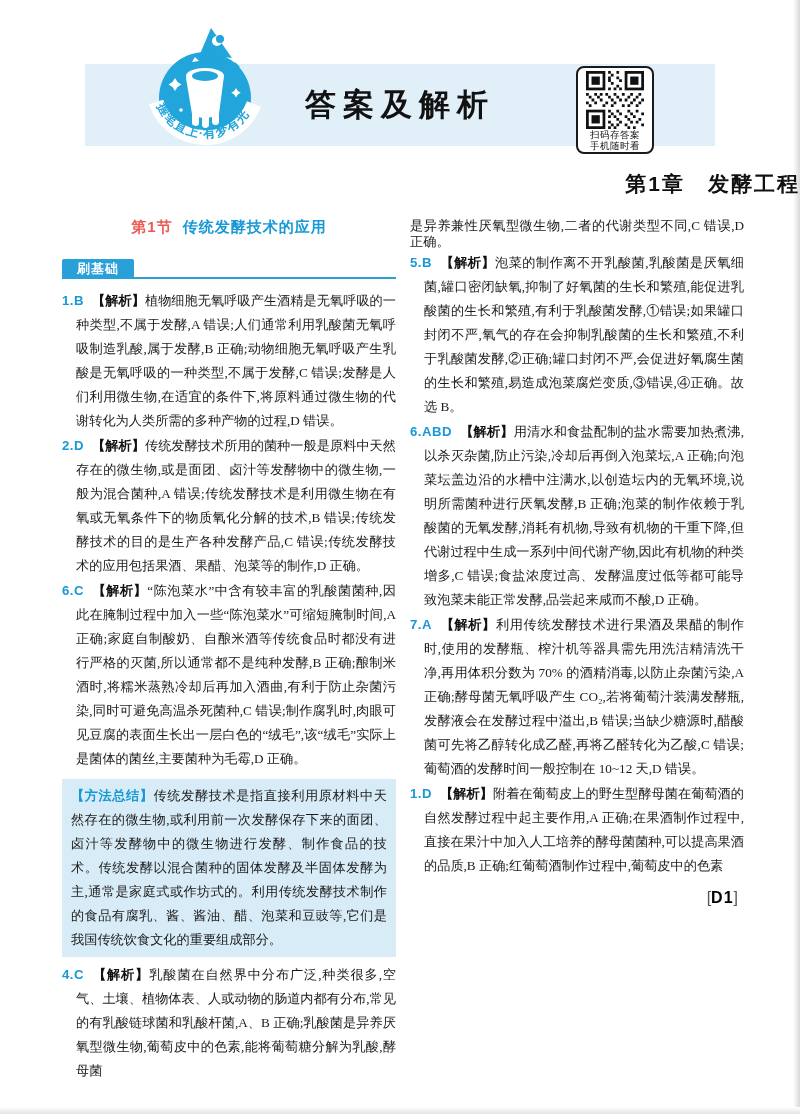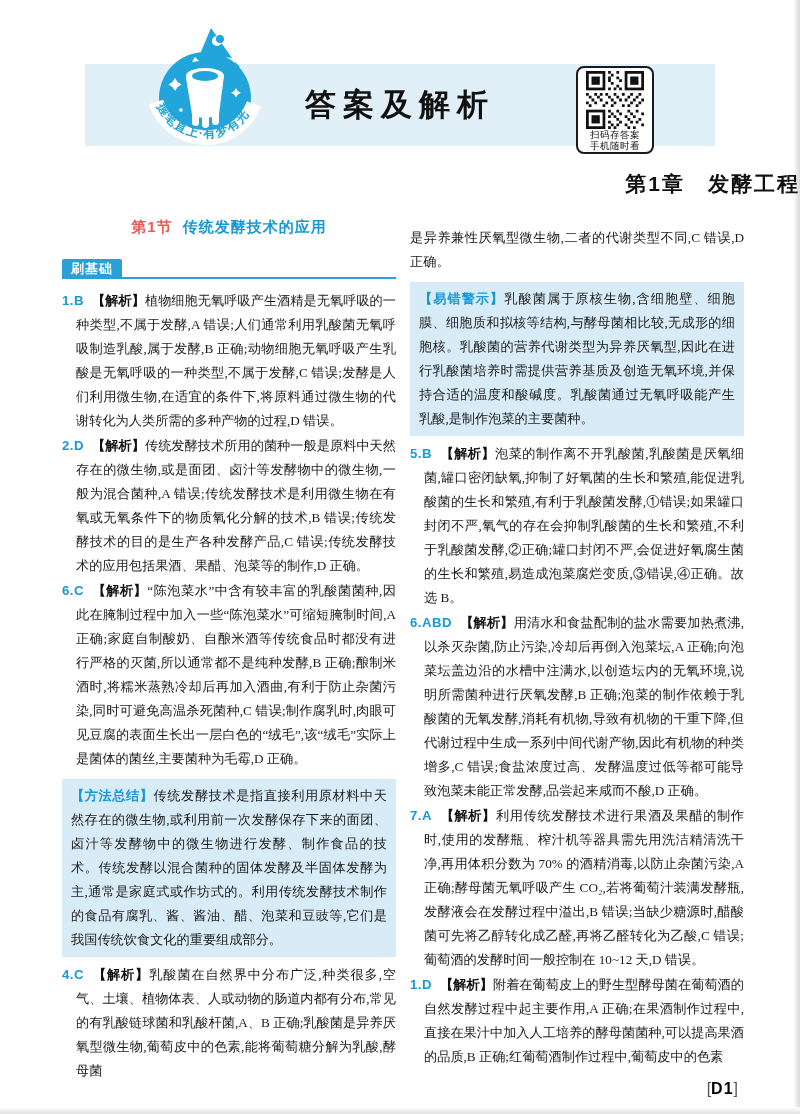--- a/index.html
+++ b/index.html
@@ -56,35 +56,35 @@
   .section-title .sec-num { color:#ea5a55; margin-right:10px; }
   .section-title .sec-name { color:#1899d6; }
 
   .badge-row { position:relative; height:22px; margin-bottom:10px; }
   .badge-row::after { content:""; position:absolute; left:0; right:0; bottom:0; height:2px; background:#2aa0d8; }
   .badge {
     position:absolute; left:0; bottom:0;
     background:#2aa0d8; color:#fff;
     font-family:"Liberation Sans","DejaVu Sans",sans-serif;
     font-size:13px; font-weight:bold; line-height:20px;
-    padding:0 9px; border-radius:2px 2px 0 0; letter-spacing:1px;
+    padding:0 15px; border-radius:2px 2px 0 0; letter-spacing:1px;
   }
 
   .item {
     font-size:13.2px; line-height:24px; text-align:justify;
     padding-left:14px; text-indent:-14px; margin:1px 0;
   }
   .item .num {
     color:#1899d6; font-weight:bold;
     font-family:"Liberation Sans","DejaVu Sans",sans-serif;
     margin-right:8px; letter-spacing:0.5px;
   }
   .marker { font-weight:bold; font-family:"Liberation Sans","DejaVu Sans",sans-serif; color:#111; }
 
-  .cont-text { font-size:13.2px; line-height:24px; text-align:justify;margin-top:8px; }
+  .cont-text { font-size:13.2px; line-height:16px; text-align:justify; }
 
   .tip-box {
     background:#d8ecf7; padding:5px 9px; margin:8px 0 6px 0;
     font-size:13.2px; line-height:24px; text-align:justify;
   }
   .tip-box .tip-label {
     color:#1899d6; font-weight:bold;
     font-family:"Liberation Sans","DejaVu Sans",sans-serif;
   }
 
@@ -197,23 +197,20 @@
   </div>
 
   <div class="item">
     <span class="num">4.C</span><span class="marker">【解析】</span><span>乳酸菌在自然界中分布广泛,种类很多,空气、土壤、植物体表、人或动物的肠道内都有分布,常见的有乳酸链球菌和乳酸杆菌,A、B 正确;乳酸菌是异养厌氧型微生物,葡萄皮中的色素,能将葡萄糖分解为乳酸,酵母菌</span>
   </div>
 </div>
 
 <div class="col col-right">
   <div class="cont-text">是异养兼性厌氧型微生物,二者的代谢类型不同,C 错误,D 正确。</div>
 
-  <div class="tip-box">
-    <span class="tip-label">【易错警示】</span><span>乳酸菌属于原核生物,含细胞壁、细胞膜、细胞质和拟核等结构,与酵母菌相比较,无成形的细胞核。乳酸菌的营养代谢类型为异养厌氧型,因此在进行乳酸菌培养时需提供营养基质及创造无氧环境,并保持合适的温度和酸碱度。乳酸菌通过无氧呼吸能产生乳酸,是制作泡菜的主要菌种。</span>
-  </div>
 
   <div class="item">
     <span class="num">5.B</span><span class="marker">【解析】</span><span>泡菜的制作离不开乳酸菌,乳酸菌是厌氧细菌,罐口密闭缺氧,抑制了好氧菌的生长和繁殖,能促进乳酸菌的生长和繁殖,有利于乳酸菌发酵,①错误;如果罐口封闭不严,氧气的存在会抑制乳酸菌的生长和繁殖,不利于乳酸菌发酵,②正确;罐口封闭不严,会促进好氧腐生菌的生长和繁殖,易造成泡菜腐烂变质,③错误,④正确。故选 B。</span>
   </div>
 
   <div class="item">
     <span class="num">6.ABD</span><span class="marker">【解析】</span><span>用清水和食盐配制的盐水需要加热煮沸,以杀灭杂菌,防止污染,冷却后再倒入泡菜坛,A 正确;向泡菜坛盖边沿的水槽中注满水,以创造坛内的无氧环境,说明所需菌种进行厌氧发酵,B 正确;泡菜的制作依赖于乳酸菌的无氧发酵,消耗有机物,导致有机物的干重下降,但代谢过程中生成一系列中间代谢产物,因此有机物的种类增多,C 错误;食盐浓度过高、发酵温度过低等都可能导致泡菜未能正常发酵,品尝起来咸而不酸,D 正确。</span>
   </div>
 
   <div class="item">

